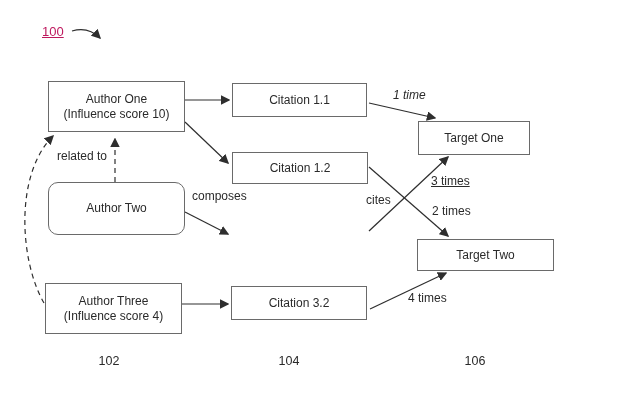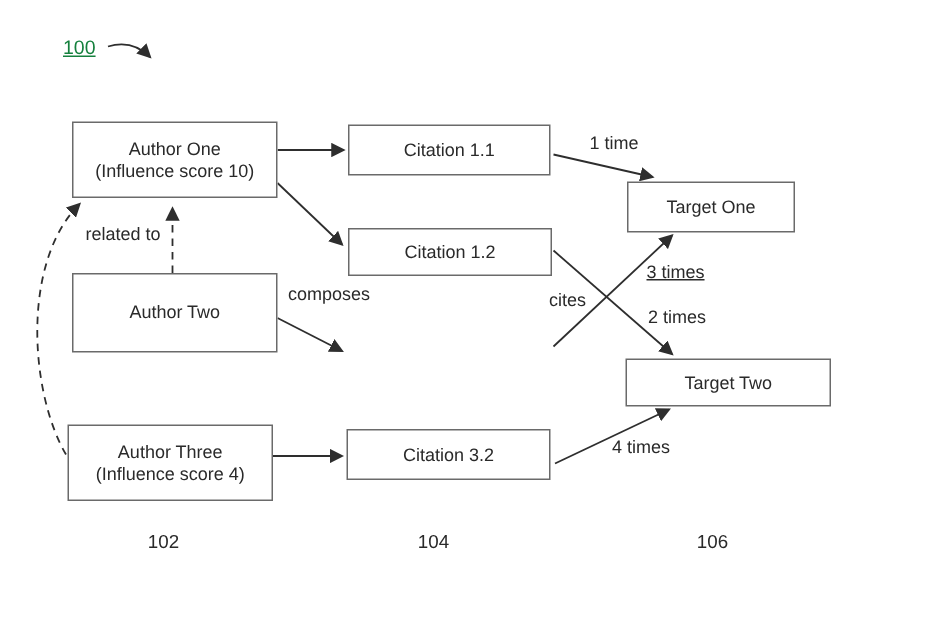--- a/index.html
+++ b/index.html
@@ -43,44 +43,44 @@
     line-height: 13px;
     color: #2a2a2a;
     white-space: nowrap;
   }
   .fig-num {
     position: absolute;
     left: 42px;
     top: 24px;
     font-size: 13px;
     text-decoration: underline;
-    color: #15803d;
+    color: #be185d;
   }
   .ref-num {
     position: absolute;
     top: 354px;
     transform: translateX(-50%);
     font-size: 12.5px;
     color: #2a2a2a;
   }
   
   .n-author-one   { left: 48px;  top: 81px;  width: 137px; height: 51px; }
-  .n-author-two   { left: 48px;  top: 182px; width: 137px; height: 53px; }
+  .n-author-two   { left: 48px;  top: 182px; width: 137px; height: 53px; border-radius: 10px; }
   .n-author-three { left: 45px;  top: 283px; width: 137px; height: 51px; }
   .n-cit-11 { left: 232px; top: 83px;  width: 135px; height: 34px; }
   .n-cit-12 { left: 232px; top: 152px; width: 136px; height: 32px; }
   .n-cit-21 { left: 232px; top: 217px; width: 135px; height: 34px; }
   .n-cit-32 { left: 231px; top: 286px; width: 136px; height: 34px; }
   .n-target-one { left: 418px; top: 121px; width: 112px; height: 34px; }
   .n-target-two { left: 417px; top: 239px; width: 137px; height: 32px; }
   
   .l-related  { left: 57px;  top: 150px; }
   .l-composes { left: 192px; top: 190px; }
   .l-cites    { left: 366px; top: 194px; }
-  .l-1time    { left: 393px; top: 89px;  }
+  .l-1time    { left: 393px; top: 89px; font-style: italic;  }
   .l-3times   { left: 431px; top: 175px; text-decoration: underline; }
   .l-2times   { left: 432px; top: 205px; }
   .l-4times   { left: 408px; top: 292px; }
   .r-102 { left: 109px; }
   .r-104 { left: 289px; }
   .r-106 { left: 475px; }
 </style>
 </head>
 <body>
 

